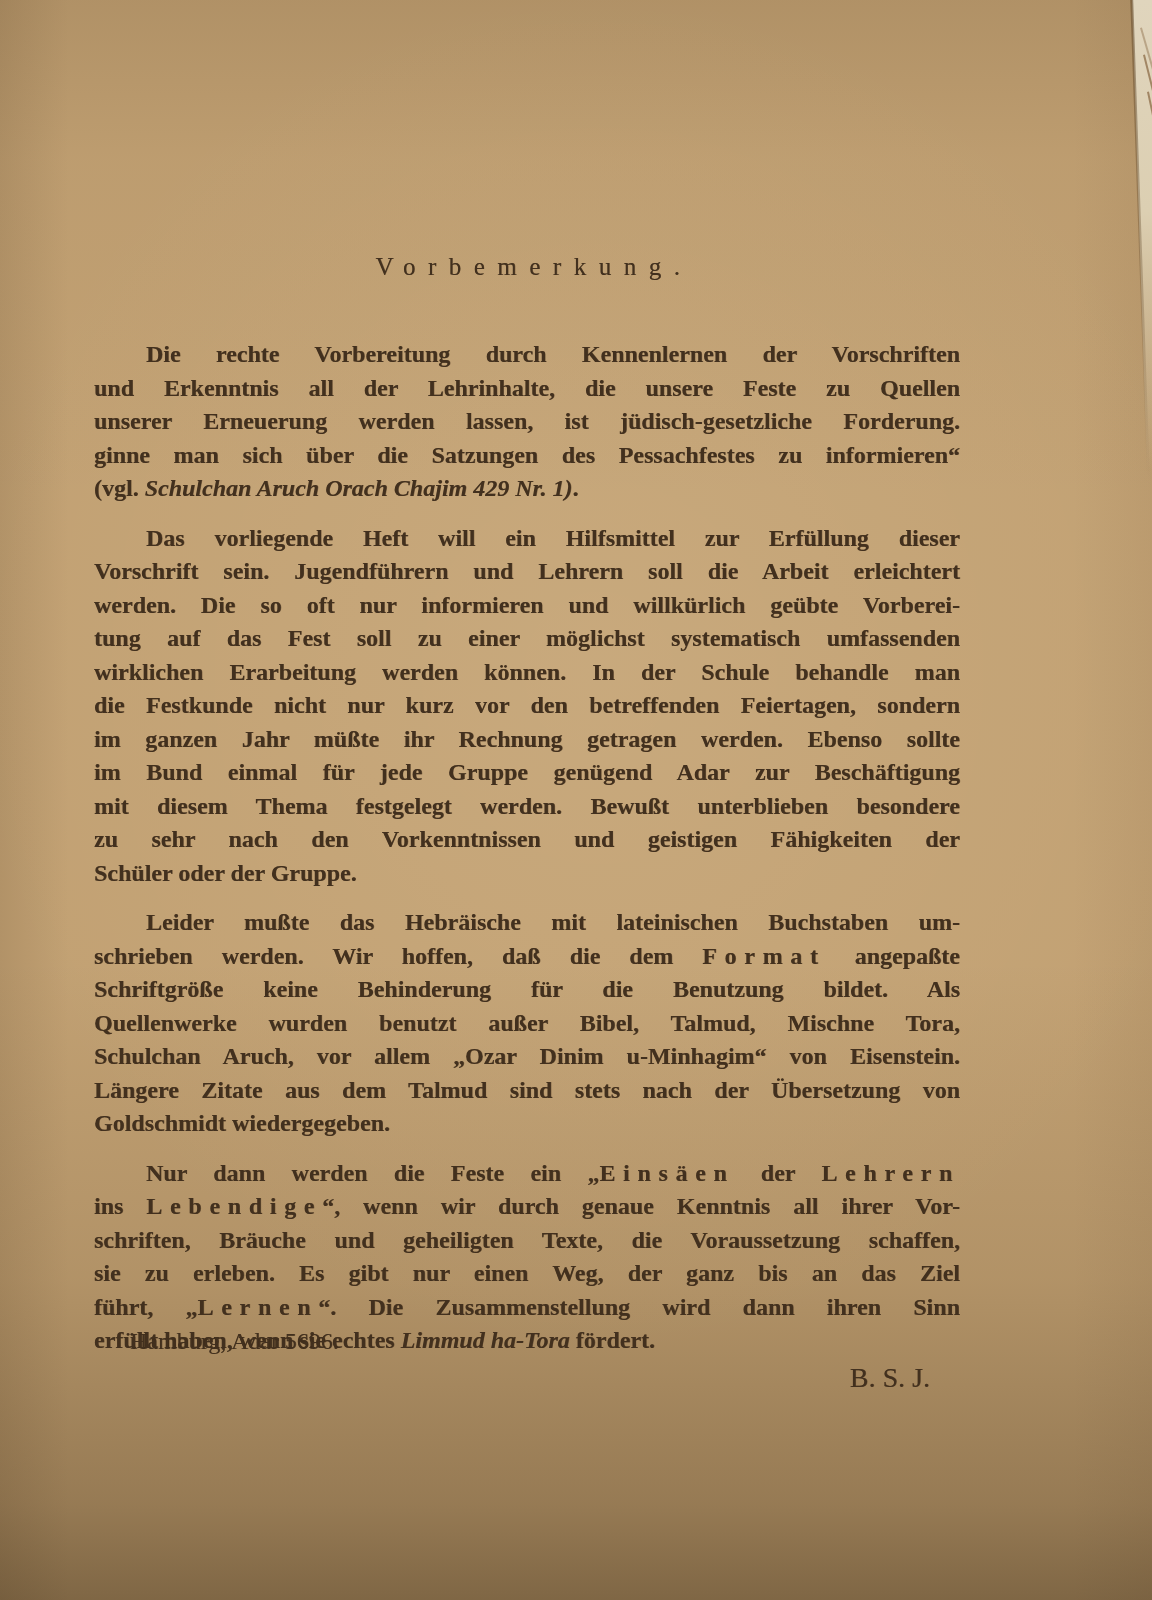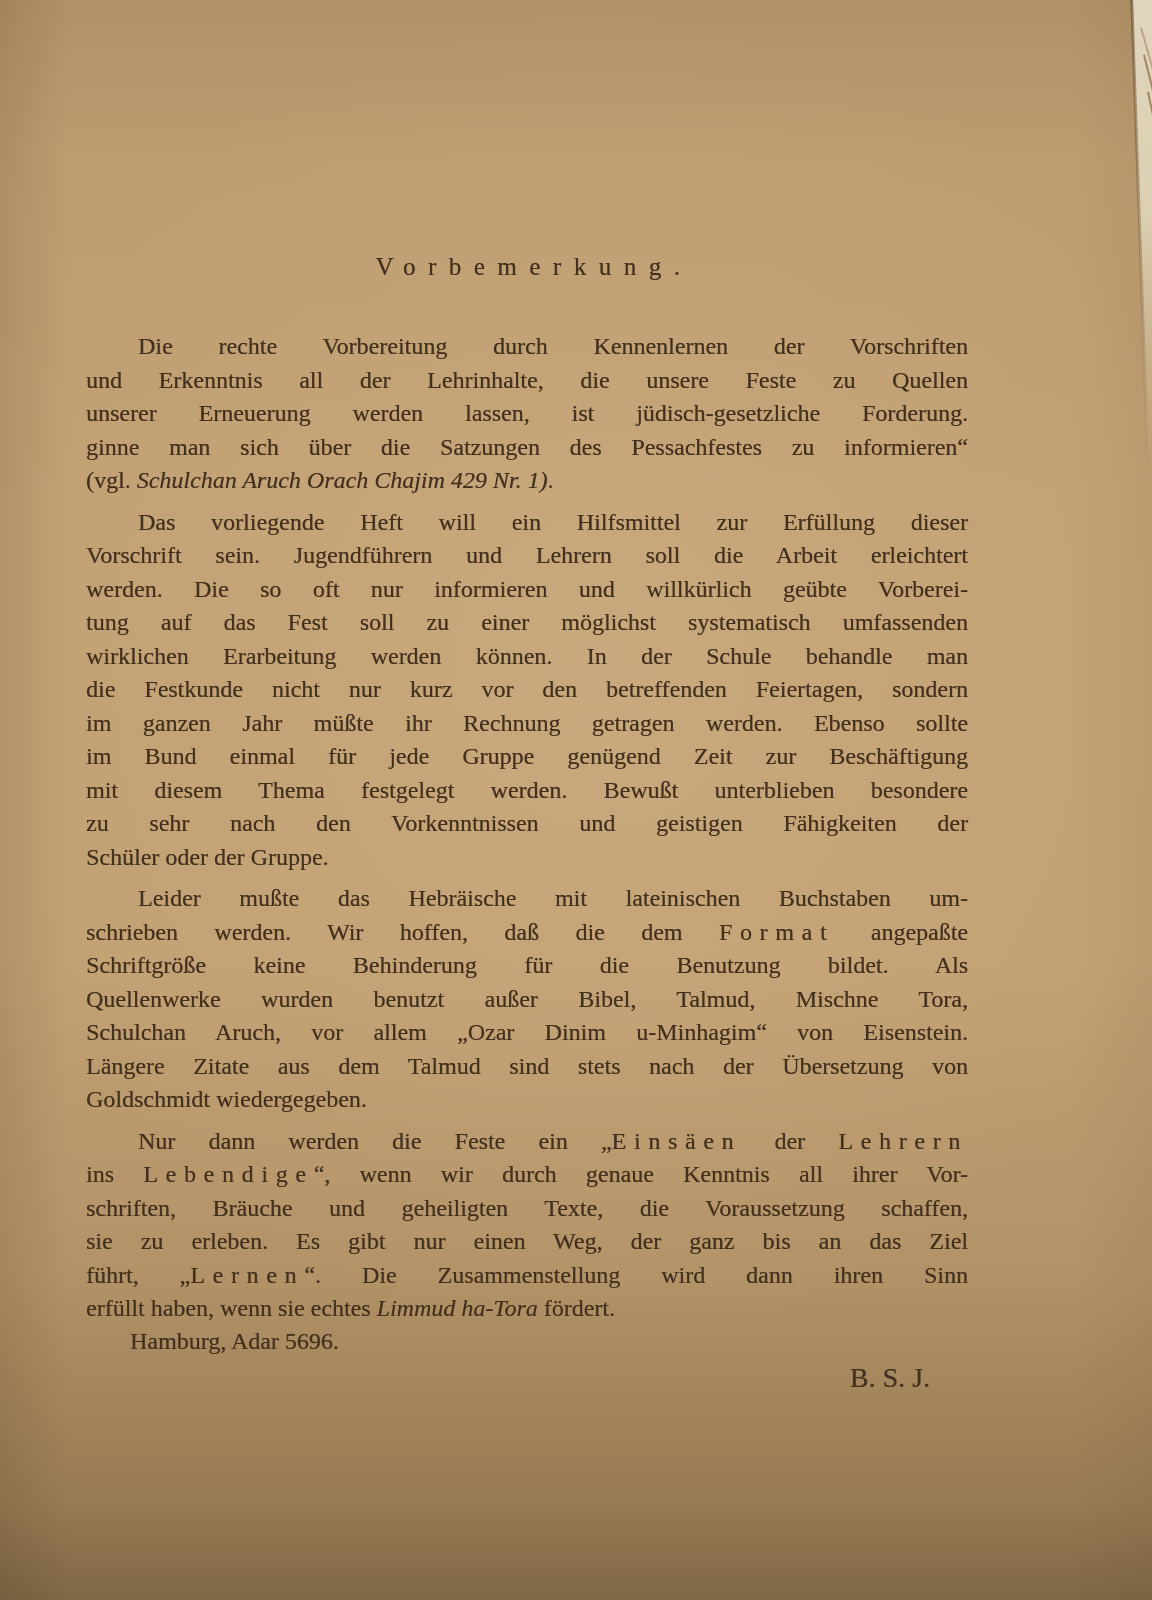--- a/index.html
+++ b/index.html
@@ -44,21 +44,21 @@
     position:absolute; top:246px; left:78px; width:898px; margin:7px;
     font-size:25px; font-weight:normal;
     letter-spacing:0.5em; text-align:center;
     text-shadow:0.4px 0.4px 0.6px rgba(55,35,18,0.5);
   }
   .text-block{
     position:absolute; left:78px; top:322px; width:898px;
     font-size:24px; line-height:33.5px;
     text-shadow:0.4px 0.4px 0.6px rgba(55,35,18,0.5);
   }
-  .para{margin:8px;}
+  .para{margin:16px;font-weight:bold;}
   .line{text-align:justify; text-align-last:justify;}
   .line.last{text-align-last:left;}
   .line.first{text-indent:52px;}
   .it{font-style:italic;}
   .sp{letter-spacing:0.32em;}
 
   .signature{
     position:absolute; left:78px; top:1362px; width:852px;
     font-size:28px; text-align:right;
     text-shadow:0.4px 0.4px 0.6px rgba(55,35,18,0.5);
@@ -90,21 +90,21 @@
         <div class="line last"><span>(vgl. </span><span class="it">Schulchan Aruch Orach Chajim 429 Nr. 1)</span><span>.</span></div>
       </div>
       <div class="para">
         <div class="line first"><span>Das vorliegende Heft will ein Hilfsmittel zur Erfüllung dieser</span></div>
         <div class="line"><span>Vorschrift sein. Jugendführern und Lehrern soll die Arbeit erleichtert</span></div>
         <div class="line"><span>werden. Die so oft nur informieren und willkürlich geübte Vorberei-</span></div>
         <div class="line"><span>tung auf das Fest soll zu einer möglichst systematisch umfassenden</span></div>
         <div class="line"><span>wirklichen Erarbeitung werden können. In der Schule behandle man</span></div>
         <div class="line"><span>die Festkunde nicht nur kurz vor den betreffenden Feiertagen, sondern</span></div>
         <div class="line"><span>im ganzen Jahr müßte ihr Rechnung getragen werden. Ebenso sollte</span></div>
-        <div class="line"><span>im Bund einmal für jede Gruppe genügend Zeit zur Beschäftigung</span></div>
+        <div class="line"><span>im Bund einmal für jede Gruppe genügend Adar zur Beschäftigung</span></div>
         <div class="line"><span>mit diesem Thema festgelegt werden. Bewußt unterblieben besondere</span></div>
         <div class="line"><span>zu sehr nach den Vorkenntnissen und geistigen Fähigkeiten der</span></div>
         <div class="line last"><span>Schüler oder der Gruppe.</span></div>
       </div>
       <div class="para">
         <div class="line first"><span>Leider mußte das Hebräische mit lateinischen Buchstaben um-</span></div>
         <div class="line"><span>schrieben werden. Wir hoffen, daß die dem </span><span class="sp">Format</span><span> angepaßte</span></div>
         <div class="line"><span>Schriftgröße keine Behinderung für die Benutzung bildet. Als</span></div>
         <div class="line"><span>Quellenwerke wurden benutzt außer Bibel, Talmud, Mischne Tora,</span></div>
         <div class="line"><span>Schulchan Aruch, vor allem „Ozar Dinim u-Minhagim“ von Eisenstein.</span></div>

